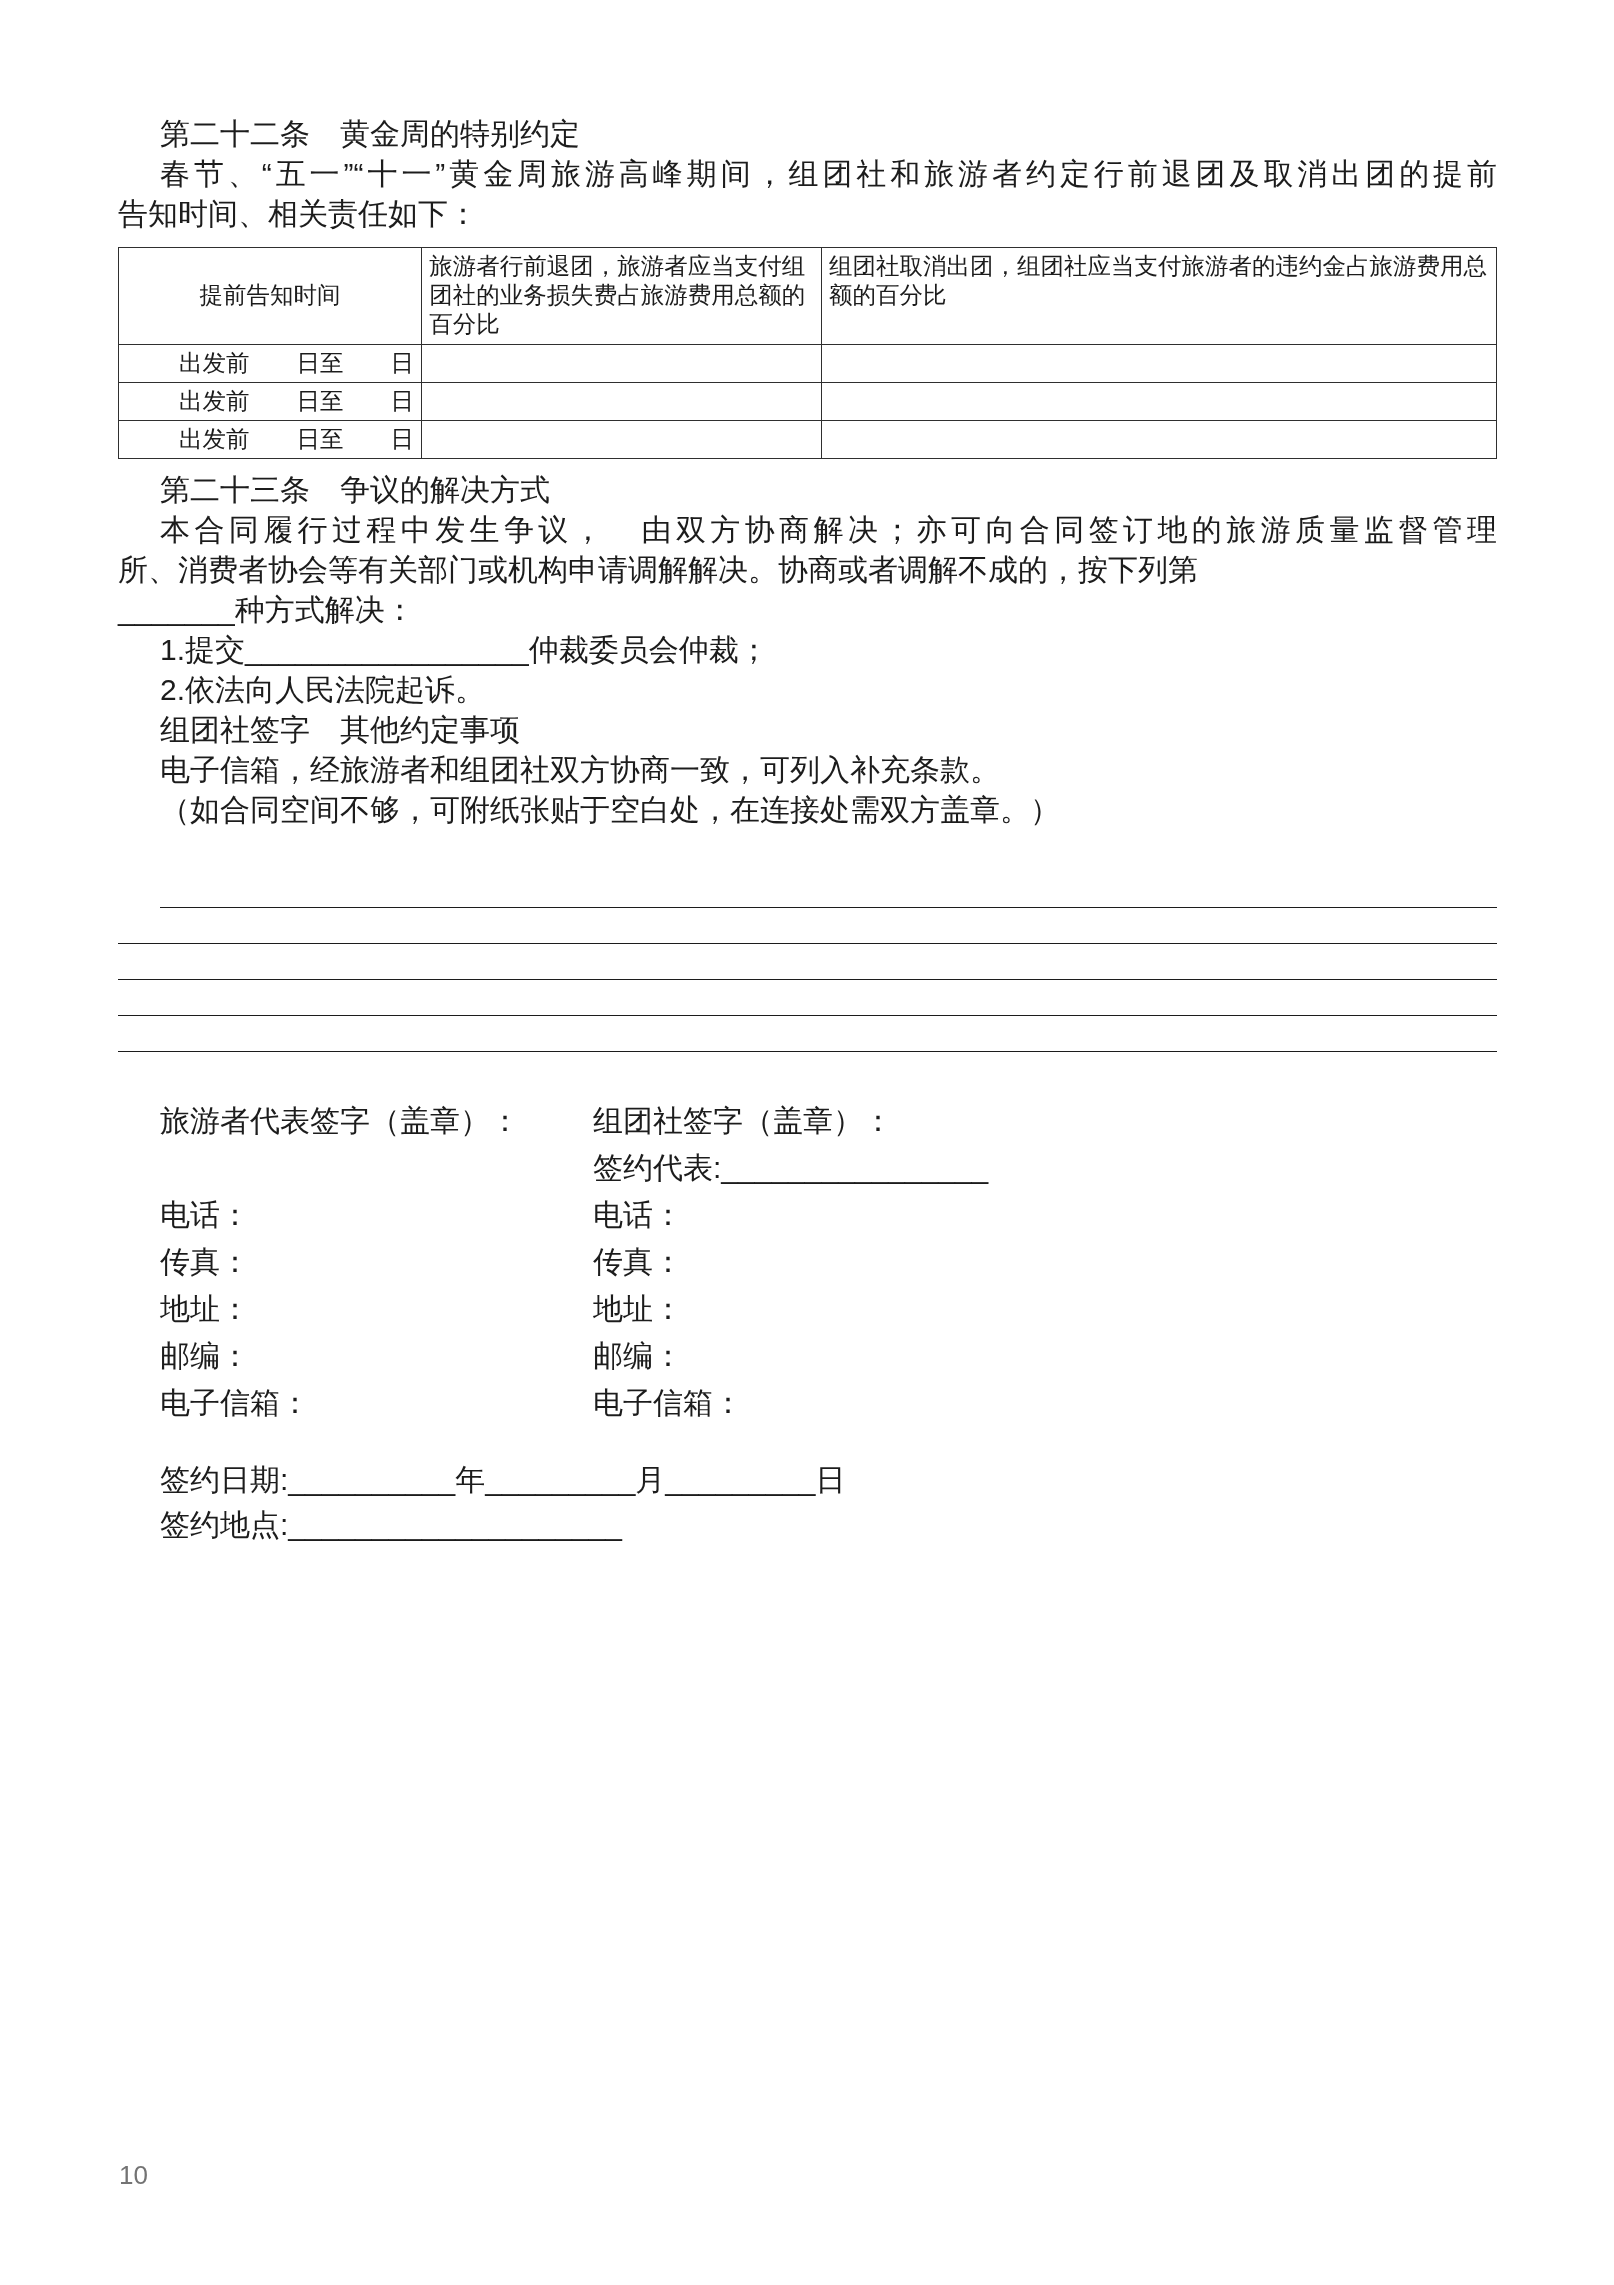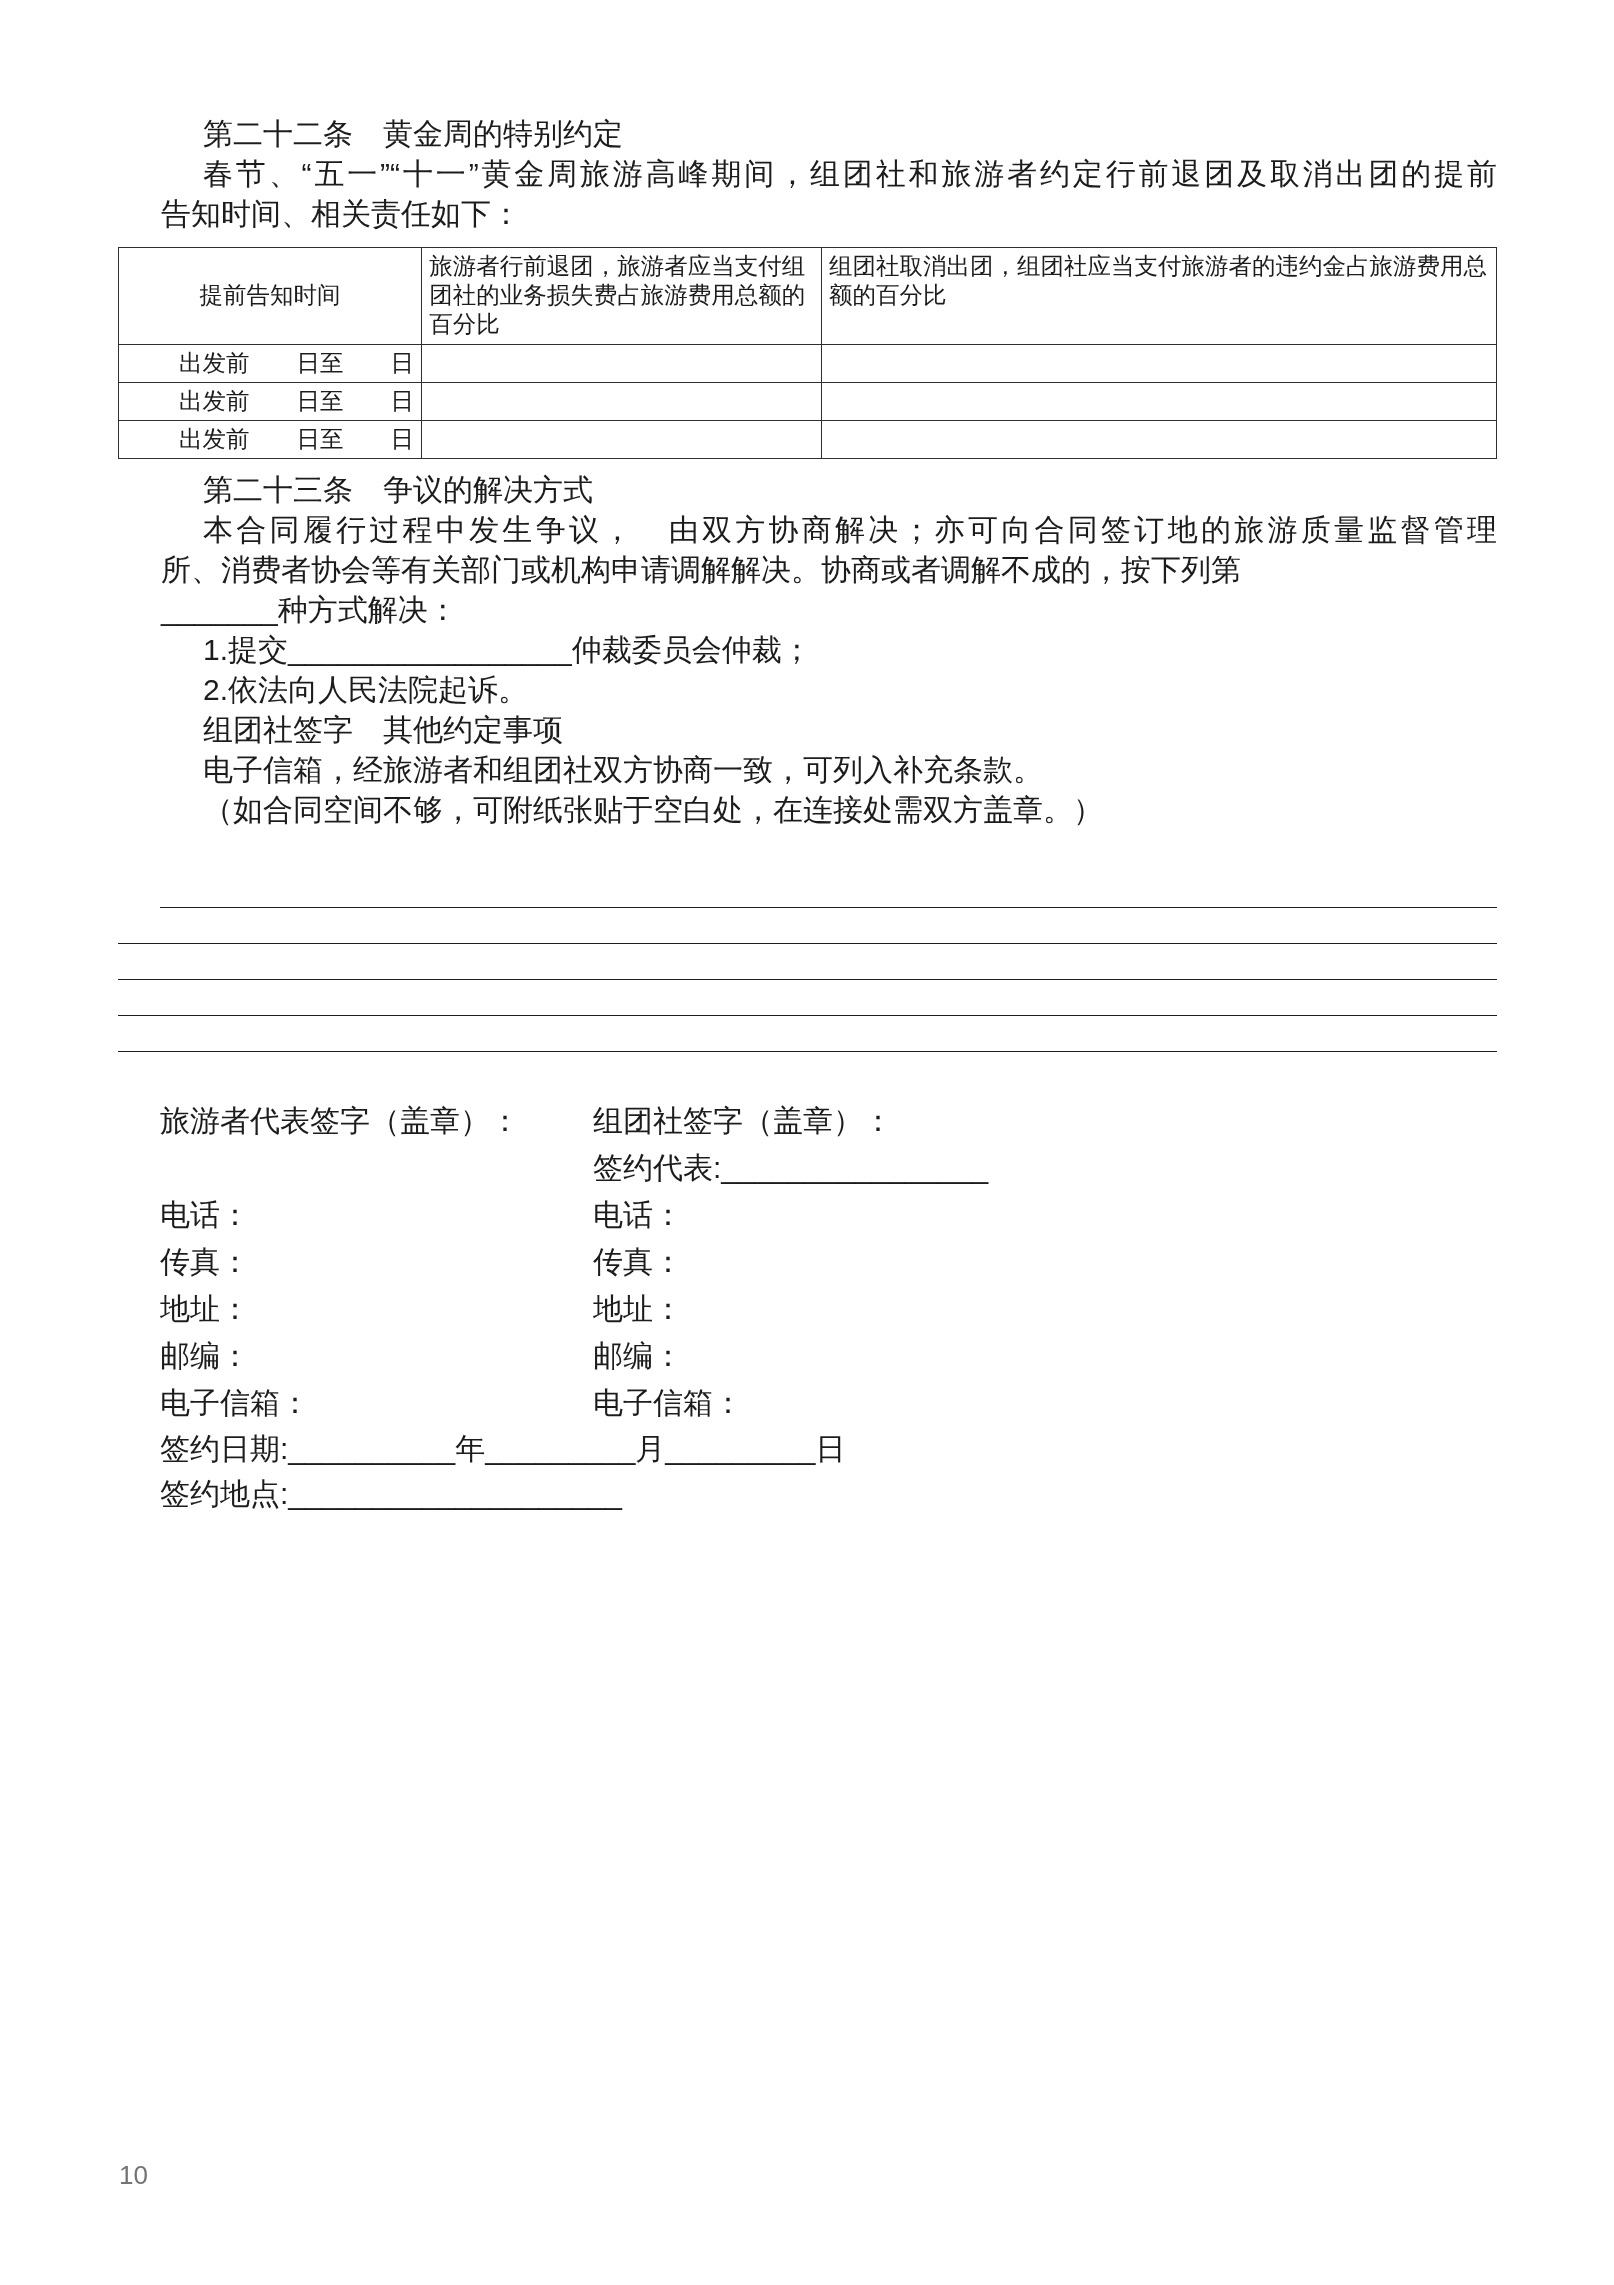--- a/index.html
+++ b/index.html
@@ -12,21 +12,21 @@
     position: relative;
     overflow: hidden;
   }
   .doc {
     position: absolute;
     left: 118px; right: 118px; top: 114px;
     font-size: 30px;
     line-height: 40px;
   }
   .ind { padding-left: 42px; }
-  .line { line-height: 40px; margin-left: 43px; }
+  .line { line-height: 40px; }
   .fill { text-align: justify; text-align-last: justify; }
 
   
   table.gw {
     width: 100%;
     border-collapse: collapse;
     table-layout: fixed;
     margin-top: 12.7px;
     margin-bottom: 11px;
     font-size: 23.5px;
@@ -51,21 +51,21 @@
     border-bottom: 1.8px solid #1c1c1c;
   }
   .bl.first { margin-left: 42px; }
 
   
   .sig-row { display: flex; margin-top: 45px; }
   .sig-col.left { width: 475px; padding-left: 42px; flex: 0 0 auto; }
   .sig-col.right { flex: 1 1 auto; }
   .s-line { height: 47px; line-height: 47px; }
 
-  .date-line { line-height: 45px; }
+  .date-line { margin-top: 31px; line-height: 45px; }
   .place-line { line-height: 45px; }
 
   .page-num {
     position: absolute;
     left: 119px; top: 2160px;
     font-family: Liberation Sans, sans-serif;
     font-size: 26px;
     color: #737373;
   }
 </style>

